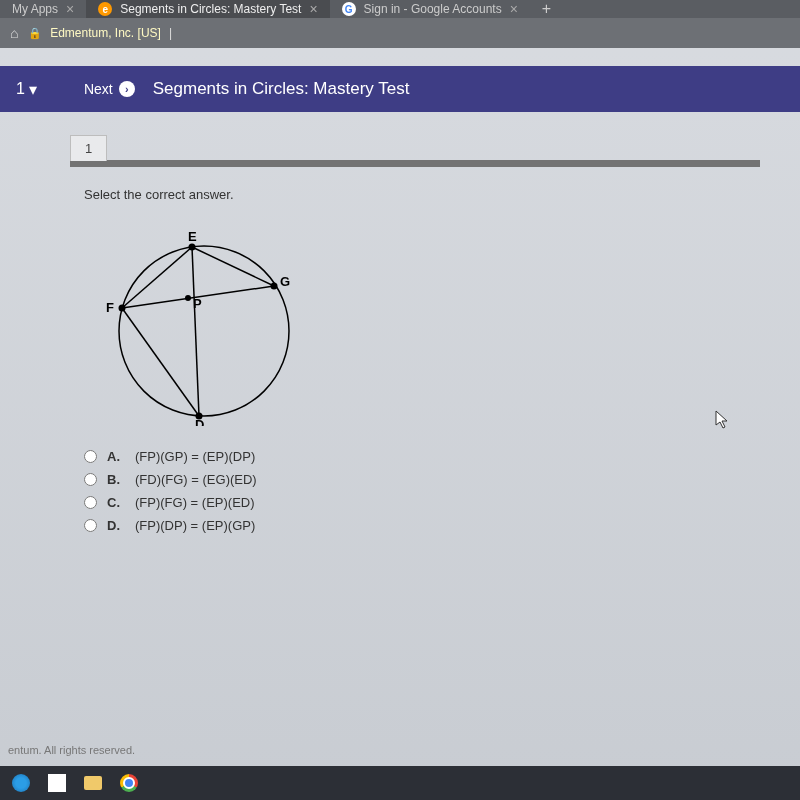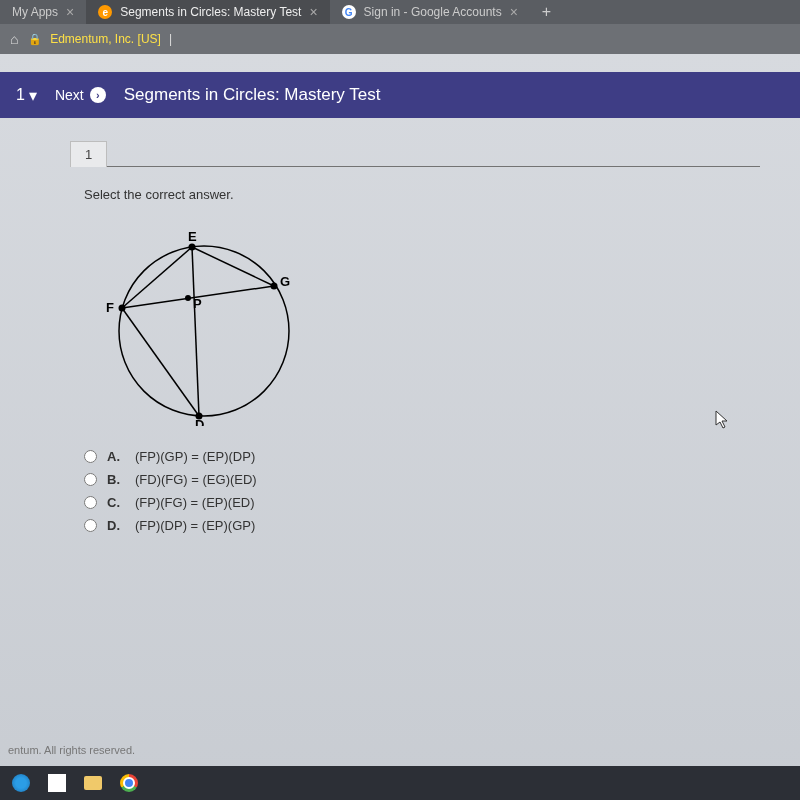--- a/index.html
+++ b/index.html
@@ -11,21 +11,21 @@
       overflow: hidden;
       position: relative;
     }
     .browser-chrome {
       background: #6b6e73;
       padding: 0;
     }
     .tab-row {
       display: flex;
       background: #5a5d62;
-      height: 24px;
+      height: 18px;
     }
     .tab {
       display: flex;
       align-items: center;
       padding: 0 12px;
       height: 100%;
       font-size: 12px;
       color: #ccc;
       gap: 8px;
     }
@@ -53,39 +53,40 @@
     .addr-icon { color: #ddd; font-size: 14px; }
     .addr-bar {
       flex: 1;
       display: flex;
       align-items: center;
       gap: 8px;
       color: #ddd;
       font-size: 12px;
     }
     .lock-icon { font-size: 11px; }
-    .addr-domain { color: #fde047; }
+    .addr-domain { color: #fef9c3; }
 
     .app-header {
       background: #3e3d85;
       color: #fff;
       margin-top: 18px;
       height: 46px;
       display: flex;
       align-items: center;
       padding: 0 16px;
       gap: 18px;
       font-size: 15px;
     }
     .counter { display: flex; align-items: center; gap: 4px; font-size: 16px; }
     .next-btn {
       display: flex;
       align-items: center;
       gap: 6px;
       font-size: 14px;
+      margin-left: 29px;
     }
     .next-btn .arrow {
       width: 16px; height: 16px;
       background: #fff;
       color: #3e3d85;
       border-radius: 50%;
       display: inline-flex;
       align-items: center;
       justify-content: center;
       font-size: 11px;
@@ -101,21 +102,21 @@
       background: #e9eaec;
       border: 1px solid #bdbdbd;
       padding: 5px 14px;
       font-size: 13px;
       color: #444;
       border-bottom: none;
       position: relative;
       top: 1px;
     }
     .q-body {
-      border-top: 1px solid #737373;
+      border-top: 7px solid #737373;
       padding: 20px 14px;
       font-size: 13px;
       color: #333;
     }
     .instruction { margin-bottom: 14px; }
     .question-text { margin-bottom: 14px; }
     .figure { margin: 10px 0 20px 0; }
     .options { margin-top: 12px; }
     .opt-row {
       display: flex;

